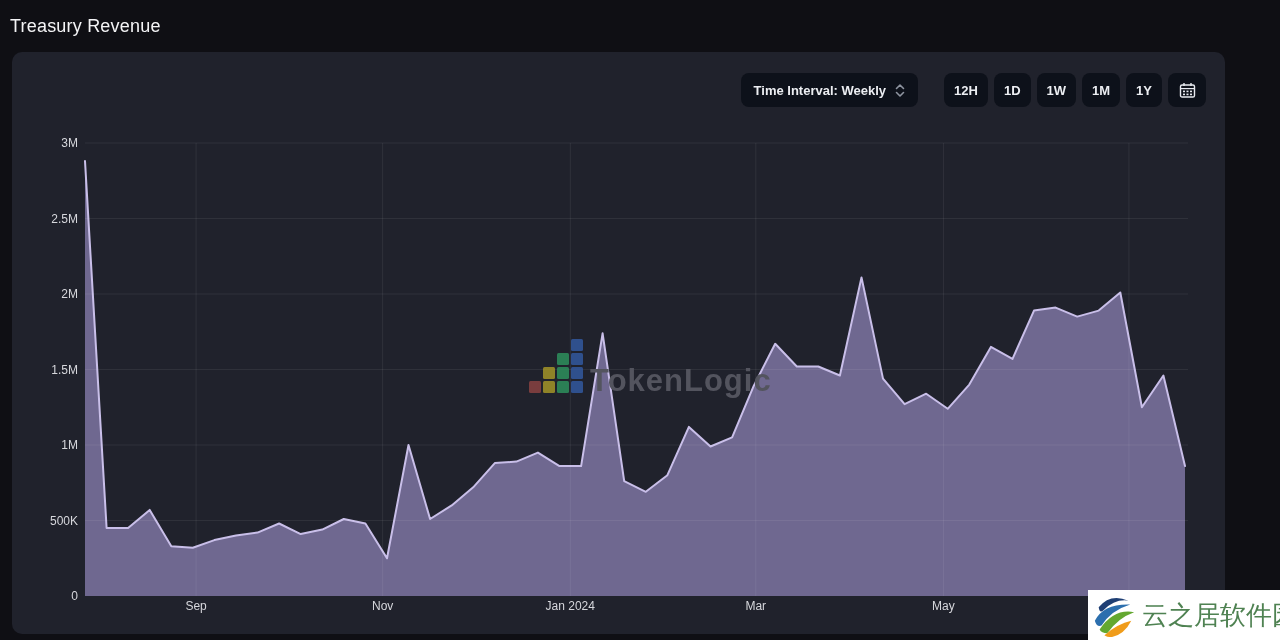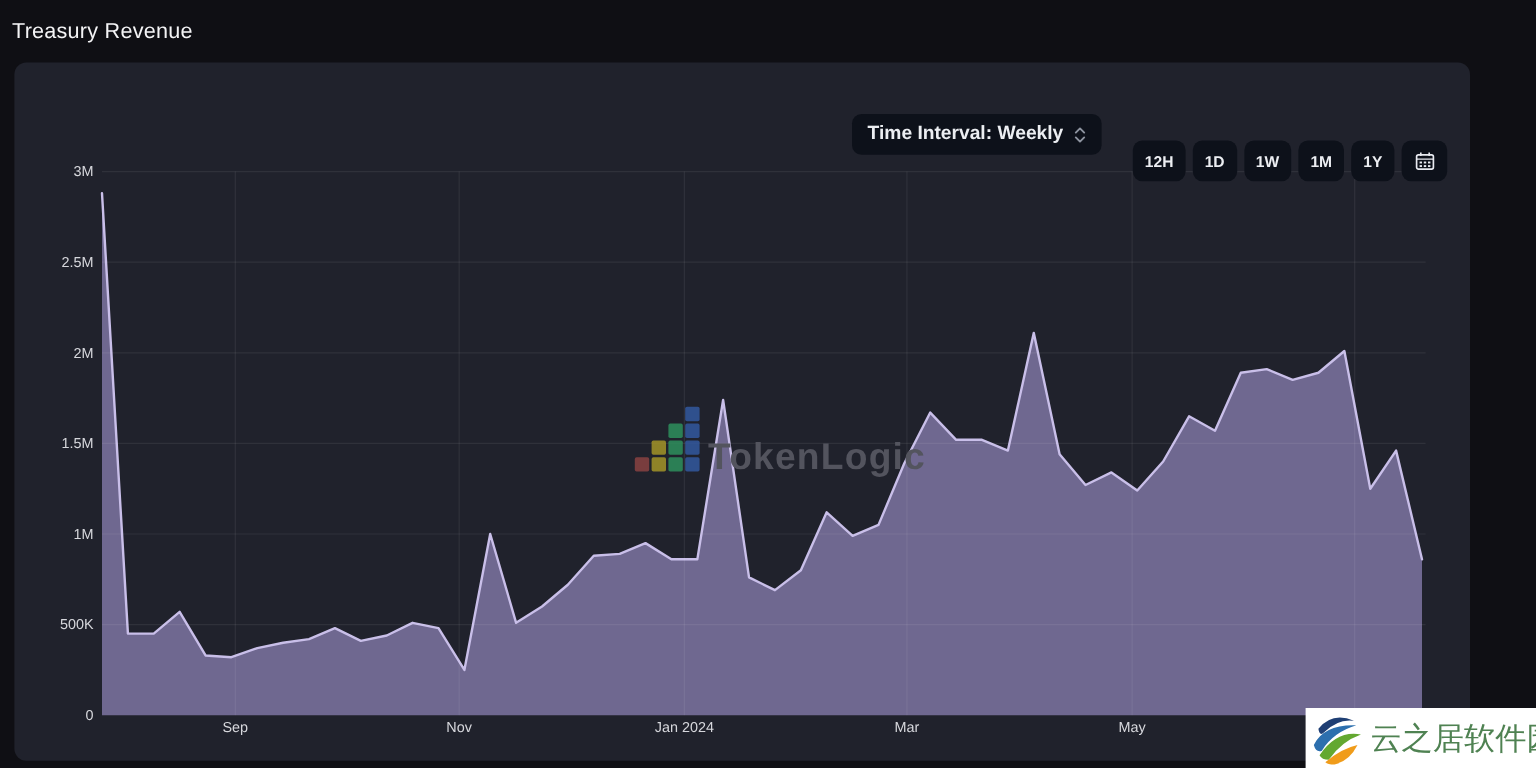--- a/index.html
+++ b/index.html
@@ -1,22 +1,22 @@
 <!DOCTYPE html>
 <html><head>
 <meta charset="utf-8">
 <style>
   html,body{margin:0;padding:0;background:#0f0f14;}
   body{width:1280px;height:640px;overflow:hidden;font-family:"Liberation Sans",sans-serif;}
   .page{position:relative;width:1280px;height:640px;background:#0f0f14;}
   .page-title{position:absolute;left:10px;top:16px;font-size:18px;font-weight:400;color:#f4f4f6;letter-spacing:.2px;}
   .panel{position:absolute;left:12px;top:52px;width:1213px;height:582px;background:#20222c;border-radius:10px;}
   .controls{position:absolute;top:73px;right:74px;display:flex;gap:6px;align-items:center;z-index:5;}
-  .dropdown{height:34px;background:#0d111a;border-radius:8px;display:flex;align-items:center;gap:9px;padding:0 13px;margin-right:20px;color:#eceef2;font-size:16px;font-weight:700;cursor:pointer;}
-  .btn{height:34px;padding:0 10px;background:#0d111a;border:none;border-radius:8px;color:#eceef2;font-size:13px;font-weight:700;cursor:pointer;display:flex;align-items:center;justify-content:center;font-family:"Liberation Sans",sans-serif;margin-top:44px;}
+  .dropdown{height:34px;background:#0d111a;border-radius:8px;display:flex;align-items:center;gap:9px;padding:0 13px;margin-right:20px;color:#eceef2;font-size:13px;font-weight:700;cursor:pointer;}
+  .btn{height:34px;padding:0 10px;background:#0d111a;border:none;border-radius:8px;color:#eceef2;font-size:13px;font-weight:700;cursor:pointer;display:flex;align-items:center;justify-content:center;font-family:"Liberation Sans",sans-serif;}
   .btn.icon-btn{width:38px;padding:0;}
   svg.chart{position:absolute;left:0;top:0;z-index:2;}
   .site-badge{position:absolute;left:1088px;top:590px;width:192px;height:50px;background:#ffffff;display:flex;align-items:center;gap:5px;padding-left:3px;box-sizing:border-box;z-index:9;}
   .site-badge-text{font-size:26px;color:#4f8252;white-space:nowrap;line-height:1;}
 </style>
 </head>
 <body>
 
 <div class="page">
 

